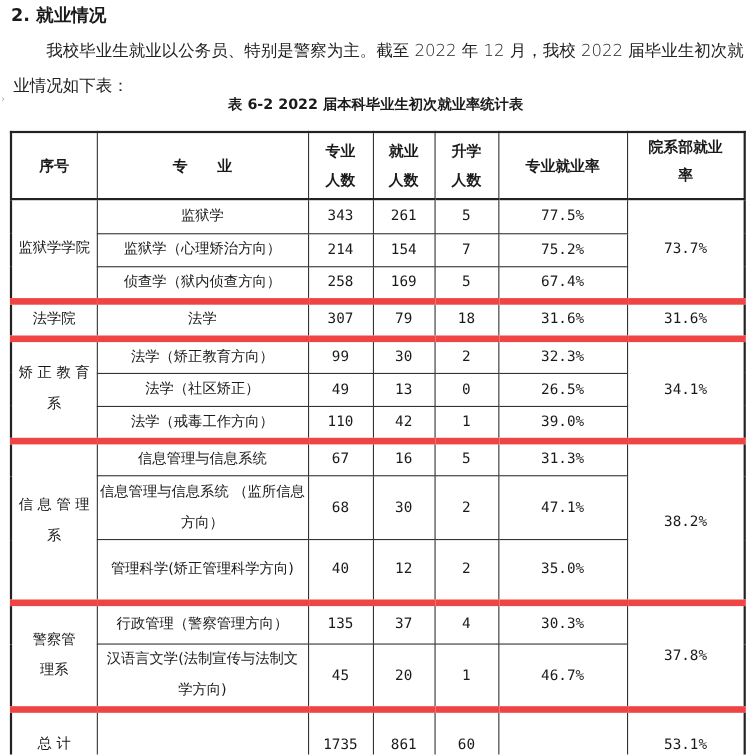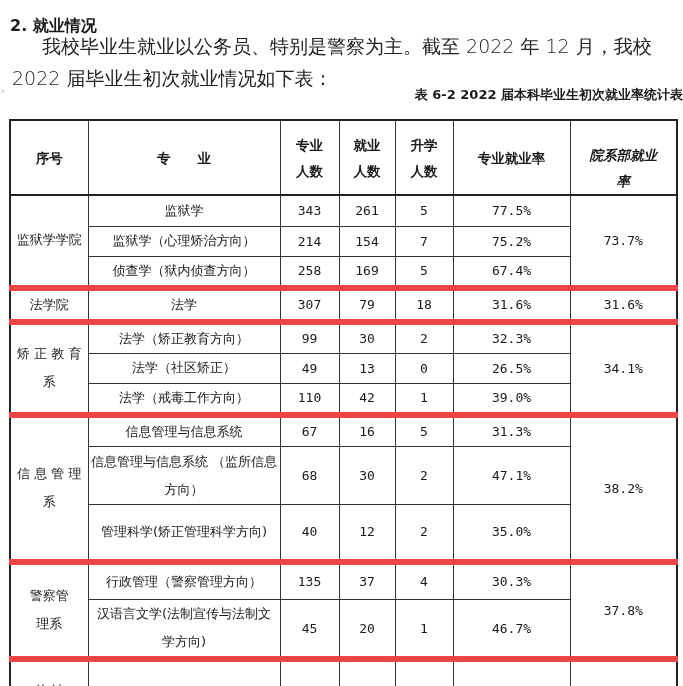--- a/index.html
+++ b/index.html
@@ -2,31 +2,31 @@
 <html><head>
 <meta charset="utf-8">
 <style>
   html, body { margin: 0; padding: 0; background: #ffffff; }
   body {
     width: 683px; height: 686px; overflow: hidden; position: relative;
     font-family: "DejaVu Serif", "Liberation Serif", serif;
     color: #1a1a1a;
   }
   .heading {
-    position: absolute; left: 10px; top: 16px;
+    position: absolute; left: 10px; top: 4px;
     font-family: "DejaVu Sans", sans-serif; font-weight: bold; font-size: 16px;
     letter-spacing: 0px;
   }
   .para {
     position: absolute; left: 12px; top: 30px; width: 665px;
-    font-size: 19px; line-height: 32px; text-indent: 30px;
+    font-size: 15px; line-height: 32px; text-indent: 30px;
     font-family: "DejaVu Sans", sans-serif; font-weight: 300; color: #222;
   }
   .caption {
-    position: absolute; left: 0; width: 683px; top: 86px; text-align: right;
+    position: absolute; left: 0; width: 683px; top: 86px; text-align: center;
     font-family: "DejaVu Sans", sans-serif; font-weight: bold; font-size: 13px;
   }
   .margin-mark {
     position: absolute; left: 1px; top: 86px; font-size: 9px; color: #999;
   }
   table.stats {
     position: absolute; left: 9px; top: 119px;
     border-collapse: collapse; table-layout: fixed;
     width: 667px;
     border: 2px solid #222;
@@ -70,21 +70,21 @@
     <col style="width:107px">
   </colgroup>
   <tbody>
       <tr class="header-row" style="height:61px">
     <th>序号</th>
     <th>专　　业</th>
     <th><span>专业</span><br><span>人数</span></th>
     <th><span>就业</span><br><span>人数</span></th>
     <th><span>升学</span><br><span>人数</span></th>
     <th>专业就业率</th>
-    <th style="vertical-align:top;padding-top:21px;font-style:italic;"><span>院系部就业</span><br><span>率</span></th>
+    <th style="vertical-align:top;padding-top:0;"><span>院系部就业</span><br><span>率</span></th>
   </tr>
 
   <tr style="height:31px">
     <td rowspan="3" class="dept centered" style="padding:0 4px;margin-top:12px;">监狱学学院</td>
     <td class="major">监狱学</td>
     <td class="num">343</td>
     <td class="num">261</td>
     <td class="num">5</td>
     <td class="pct">77.5%</td>
     <td rowspan="3" class="deptrate">73.7%</td>

